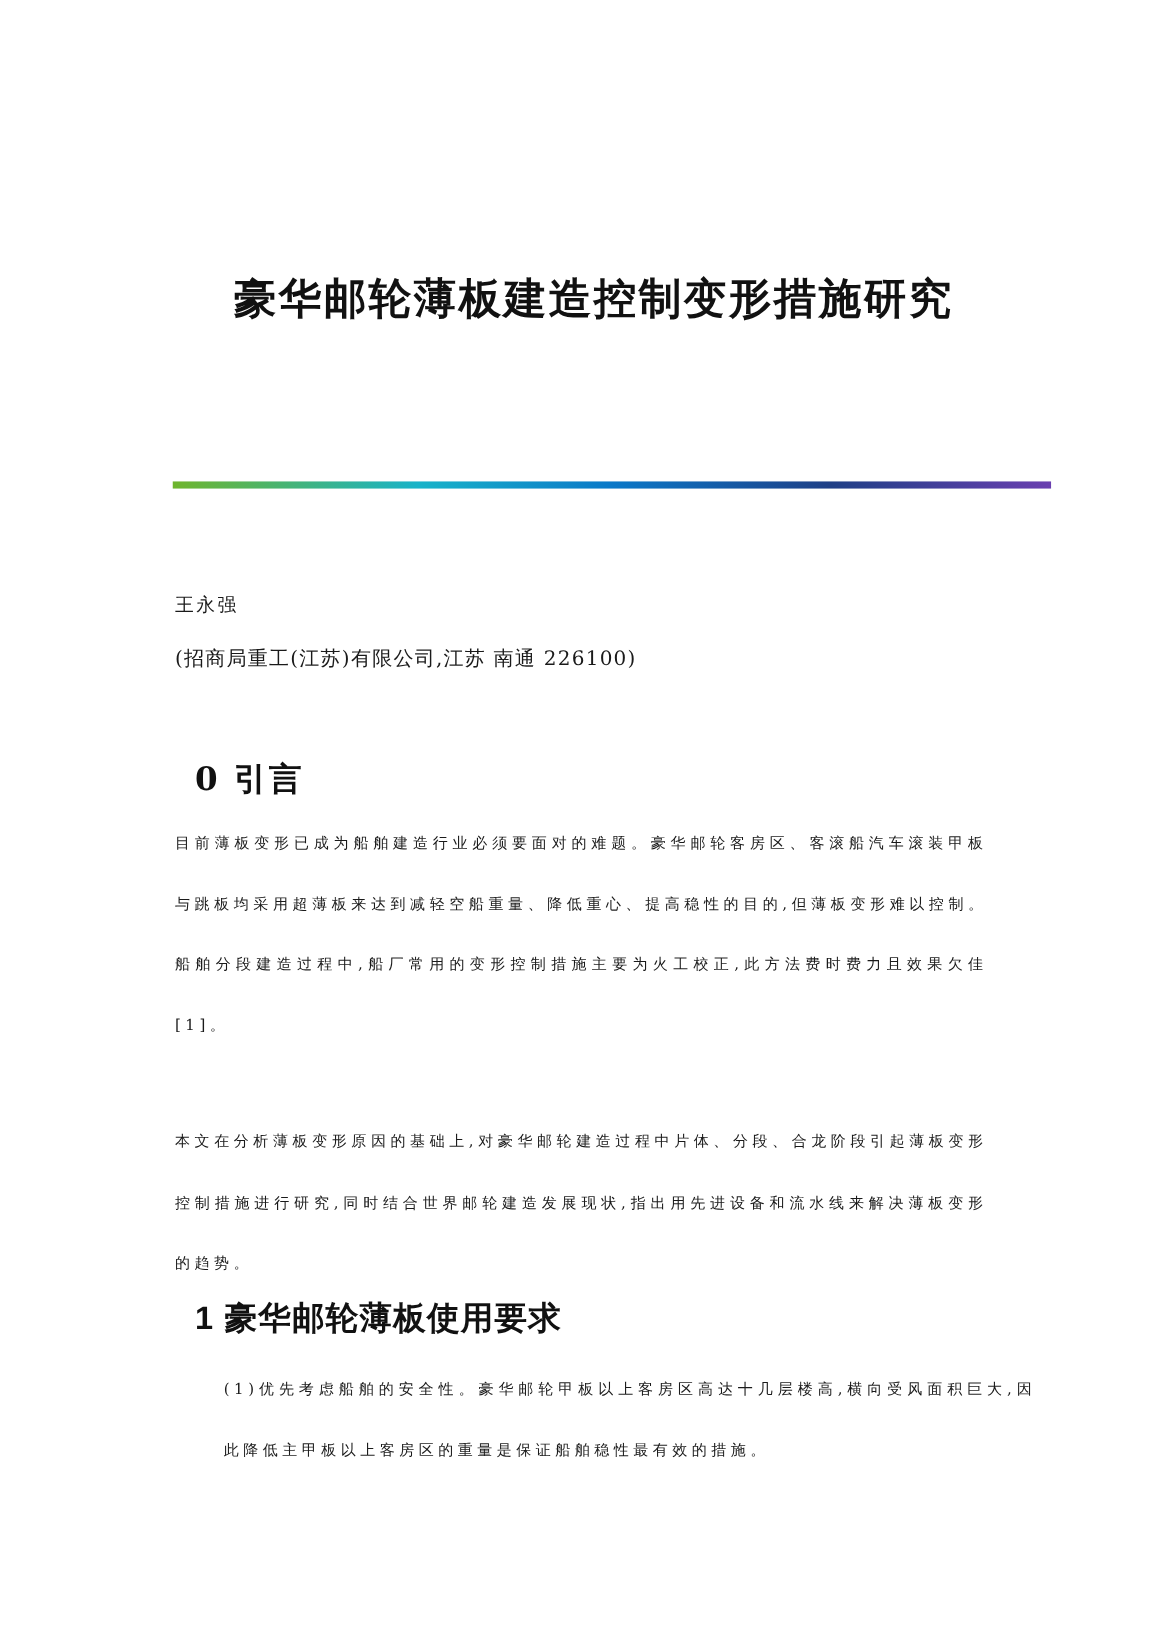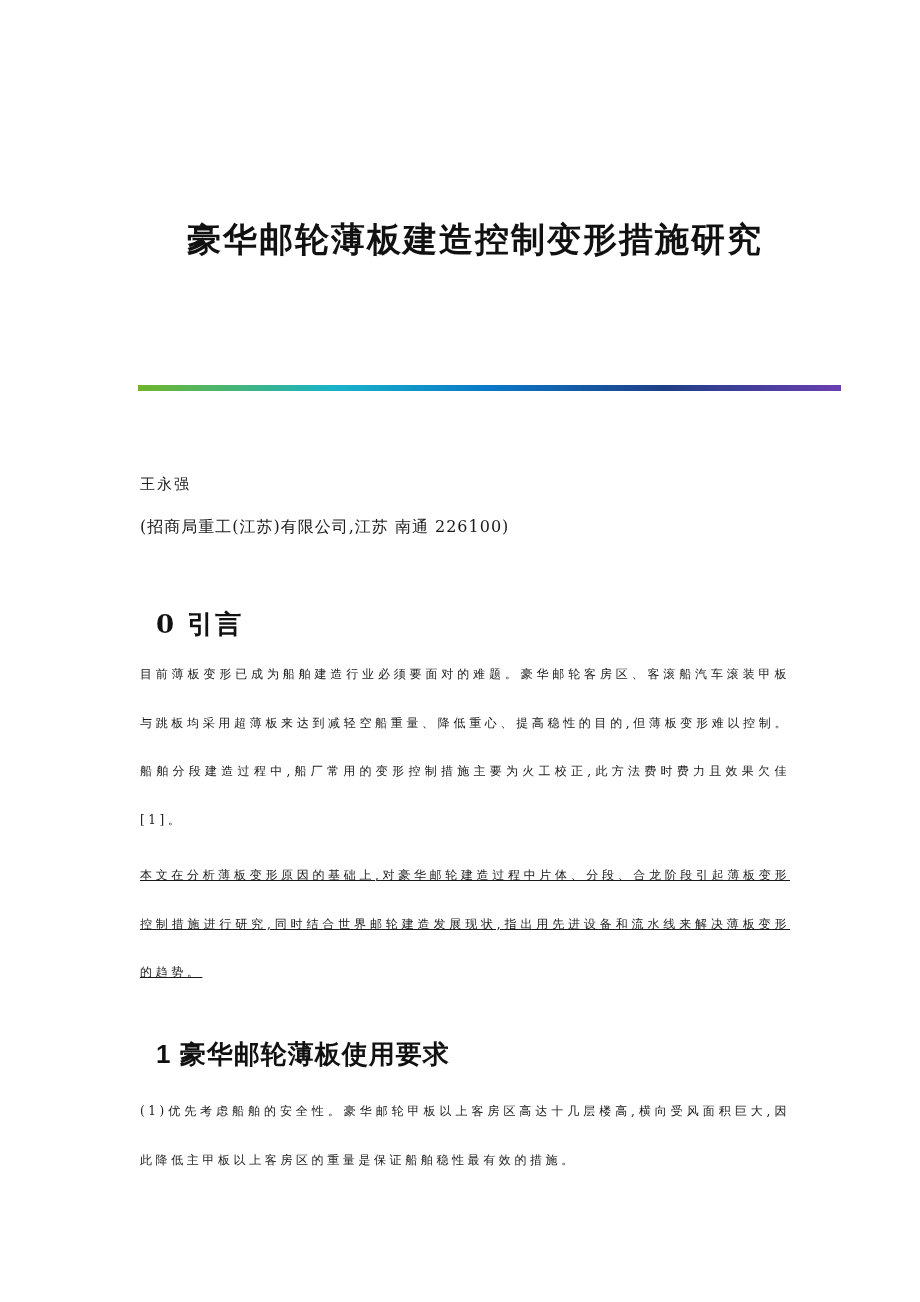--- a/index.html
+++ b/index.html
@@ -68,22 +68,22 @@
       left: 140px;
       width: 650px;
       font-size: 12px;
       line-height: 48.5px;
       letter-spacing: 3.6px;
       margin: 0;
       text-align: justify;
       text-align-last: left;
     }
     .para.p1 { top: 650px; }
-    .para.p2 { top: 851px; text-decoration: underline; }
-    .para.p3 { top: 1087px; }
+    .para.p2 { top: 889px; }
+    .para.p3 { top: 1087px; margin-left: 39px; }
   </style>
 </head>
 <body>
 
 <div>
 
   <h1 class="page-title">豪华邮轮薄板建造控制变形措施研究</h1>
 
   <svg class="divider" width="703" height="6" viewBox="0 0 703 6" preserveAspectRatio="none">
     <defs>

